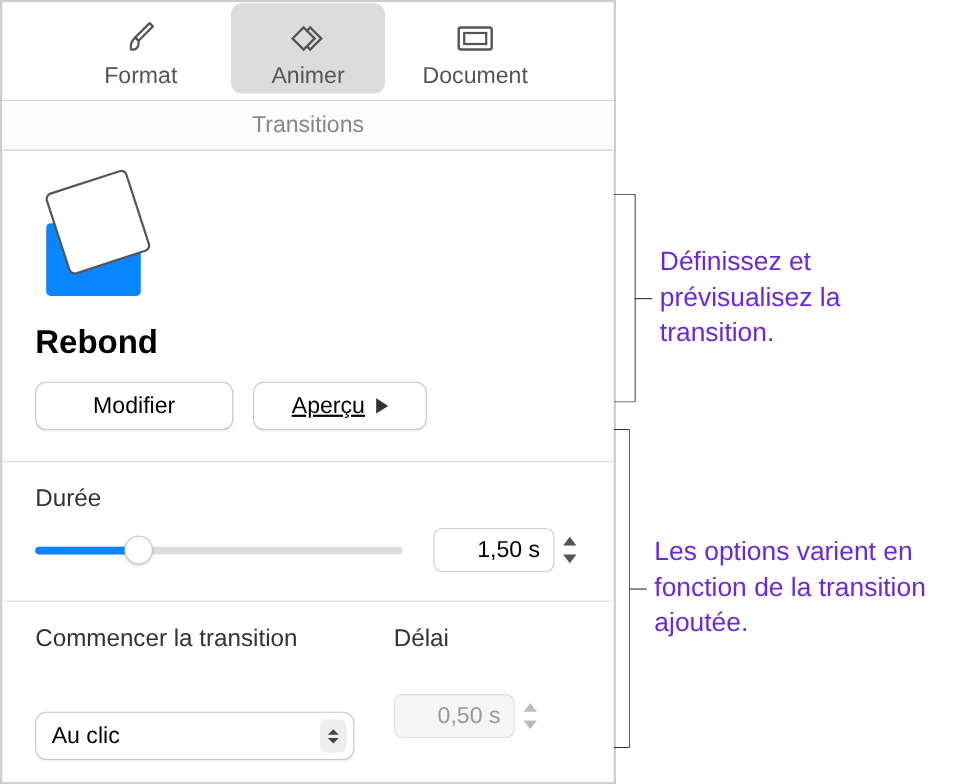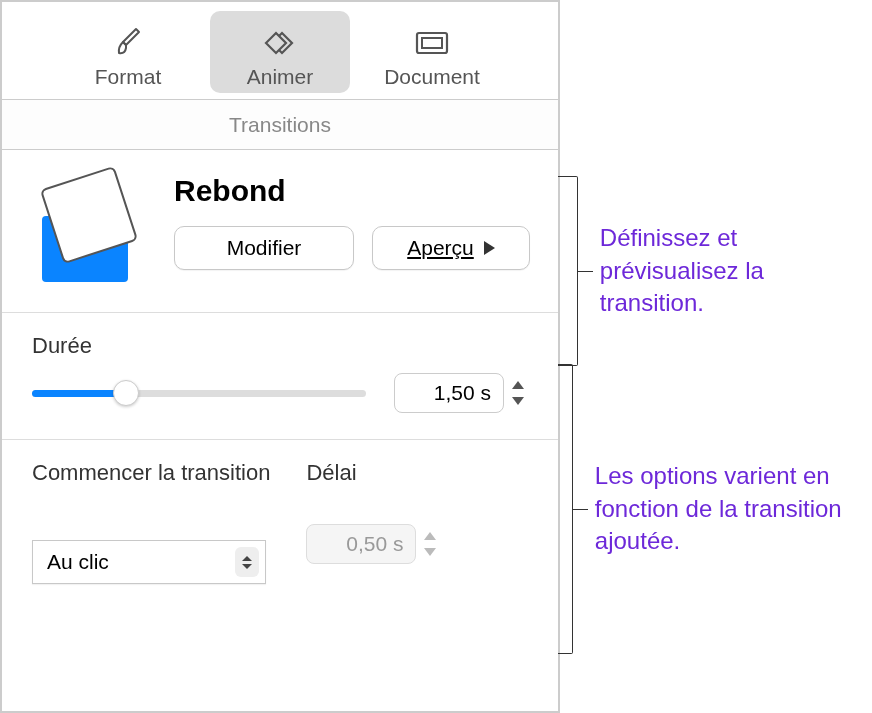--- a/index.html
+++ b/index.html
@@ -69,20 +69,21 @@
     }
     .section {
       padding: 24px 30px;
     }
     .section-top {
       display: flex;
       gap: 24px;
       align-items: flex-start;
       border-bottom: 1px solid #ddd;
       padding-bottom: 28px;
+      flex-direction: column;
     }
     .thumb {
       width: 118px;
       height: 110px;
       position: relative;
       flex-shrink: 0;
     }
     .thumb-back {
       position: absolute;
       left: 10px;
@@ -245,24 +246,24 @@
       display: flex;
       flex-direction: column;
       gap: 26px;
     }
     .col-label {
       font-size: 22px;
       color: #333;
       margin-bottom: 12px;
     }
     .select {
-      width: 234px;
+      width: 290px;
       height: 44px;
       border: 1px solid #c8c8c8;
-      border-radius: 0;
+      border-radius: 10px;
       display: flex;
       align-items: center;
       justify-content: space-between;
       padding: 0 6px 0 14px;
       font-size: 21px;
       cursor: pointer;
       box-shadow: 0 1px 1px rgba(0,0,0,0.05);
       margin-top: 16px;
     }
     .select-arrows {
@@ -312,21 +313,21 @@
       width: 16px;
       border-top: 1.5px solid #333;
     }
     .callout-text {
       margin-left: 22px;
       font-size: 24px;
       line-height: 1.35;
       color: #6d28d9;
     }
     .c1 { top: 176px; height: 190px; left: -2px; }
-    .c2 { top: 364px; height: 290px; left: -2px; }
+    .c2 { top: 390px; height: 290px; left: -2px; }
   </style>
 </head>
 <body>
 
 <div class="wrapper">
   <div class="panel">
 
     <div class="tabs">
       <div class="tab">
         <span class="icon">

